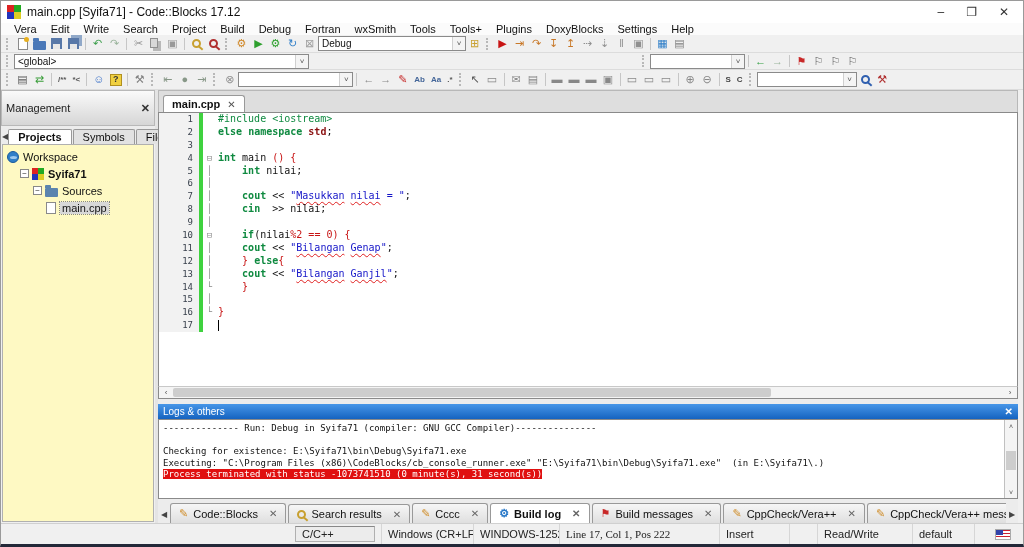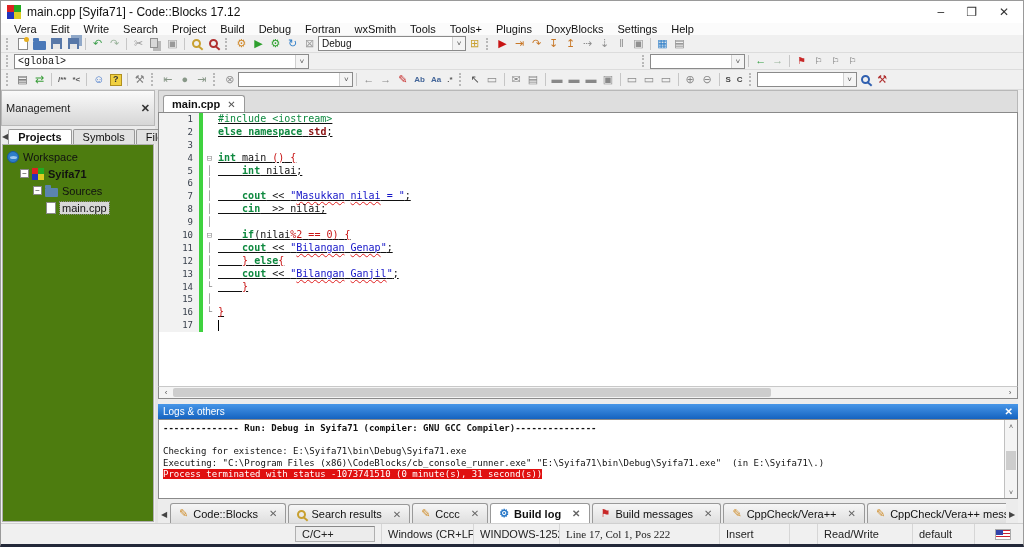--- a/index.html
+++ b/index.html
@@ -16,21 +16,21 @@
   .cb-logo { width:14px; height:14px; display:grid; grid-template-columns:7px 7px; grid-template-rows:7px 7px; }
   .cb-logo i:nth-child(1){background:#d22;} .cb-logo i:nth-child(2){background:#2a2;}
   .cb-logo i:nth-child(3){background:#23b;} .cb-logo i:nth-child(4){background:#dc2;}
 
   
   .menubar { height:12px; background:#fbfbfb; display:flex; align-items:center; padding-left:6px; gap:0; flex:0 0 auto; }
   .menu-item { padding:0 7px; font-size:11px; line-height:12px; }
 
   
   .tbrow { display:flex; align-items:center; background:#f0f0f0; border-bottom:1px solid #dcdcdc; padding:1px 2px; flex:0 0 auto; }
-  .tb1 { height:18px; } .tb2 { height:17px;font-family:Liberation Mono, monospace; } .tb3 { height:20px; }
+  .tb1 { height:18px; } .tb2 { height:17px; } .tb3 { height:20px; }
   .tb-grip { width:5px; height:80%; border-left:2px dotted #b8b8b8; margin:0 3px; }
   .tb-sep { width:1px; height:80%; background:#c6c6c6; margin:0 3px; }
   .tb-pad { flex:0 0 auto; } .tb-spacer { flex:1 1 auto; }
   .tb-icon { width:17px; height:15px; display:flex; align-items:center; justify-content:center; font-size:11px; line-height:15px; border:1px solid transparent; border-radius:2px; }
   .tb-text { font-size:8px; font-weight:bold; width:auto; padding:0 2px; }
   .combo { height:15px; background:#fff; border:1px solid #8a8a8a; display:flex; align-items:center; font-size:10px; padding-left:3px; position:relative; }
   .combo .cv { flex:1; overflow:hidden; white-space:nowrap; }
   .combo .caret { width:13px; height:100%; display:flex; align-items:center; justify-content:center; color:#555; font-size:8px; border-left:1px solid #d0d0d0; background:#f4f4f4; }
 
   
@@ -59,41 +59,41 @@
   
   .main { flex:1 1 auto; display:flex; min-height:0; }
   .left-col { width:157px; flex:0 0 auto; display:flex; flex-direction:column; border-right:3px solid #e4e4e4; background:#f0f0f0; }
   .mgmt-header { height:36px; background:linear-gradient(#fafafa,#d6d6d6); border:1px solid #b8b8b8; display:flex; align-items:center; padding:0 4px; }
   .mgmt-title { font-size:11px; color:#222; }
   .mgmt-close { margin-left:auto; font-size:11px; font-weight:bold; color:#333; }
   .mgmt-tabs { height:18px; display:flex; align-items:flex-end; padding:1px 1px 0 1px; background:#ececec; }
   .mgmt-arrow { width:10px; font-size:8px; color:#444; display:flex; align-items:center; justify-content:center; height:15px; }
   .mtab { padding:1px 9px; font-size:11px; border:1px solid #999; border-bottom:none; background:#e2e2e2; margin-right:1px; border-radius:2px 2px 0 0; }
   .mtab.active { background:#fff; font-weight:bold; }
-  .mgmt-tree { flex:1; background:#4d7c0f; border:1px solid #b0b0b0; margin:0 1px 1px 1px; padding:3px 2px; overflow:hidden; }
+  .mgmt-tree { flex:1; background:#fef9c3; border:1px solid #b0b0b0; margin:0 1px 1px 1px; padding:3px 2px; overflow:hidden; }
   .tree-row { display:flex; align-items:center; height:17px; font-size:11px; white-space:nowrap; }
   .tree-exp { width:9px; height:9px; border:1px solid #888; background:#fff; font-size:8px; line-height:7px; text-align:center; color:#333; margin-right:3px; flex:0 0 auto; }
   .tree-icon { margin-right:4px; flex:0 0 auto; }
   .tree-label.selected { background:#d8d8d8; outline:1px dotted #888; padding:0 2px; }
   .tree-label.bold { font-weight:bold; }
 
   .right-col { flex:1 1 auto; display:flex; flex-direction:column; min-width:0; padding-right:5px; background:#f0f0f0; }
 
   
   .ed-tabbar { height:22px; display:flex; align-items:flex-end; background:#dedede; border:1px solid #b8b8b8; border-bottom:none; padding:2px 2px 0 4px; flex:0 0 auto; }
   .ed-tab { display:flex; align-items:center; gap:7px; background:#fff; border:1px solid #999; border-bottom:none; border-radius:3px 3px 0 0; padding:2px 8px; font-size:11px; font-weight:bold; }
   .ed-tab .x { font-weight:normal; color:#555; font-size:10px; }
 
   
   .editor { flex:1 1 auto; background:#fff; border:1px solid #8a8a8a; border-bottom:none; overflow:hidden; font-family:"DejaVu Sans Mono", monospace; font-size:10px; position:relative; }
   .cl { display:flex; height:12.9px; line-height:12.9px; white-space:pre; }
   .cl .num { width:40px; text-align:right; padding-right:6px; background:#f2f2f2; color:#38404c; font-size:9px; flex:0 0 auto; }
   .cl .chg { width:4px; background:#3fd23f; flex:0 0 auto; }
   .cl .fold { width:13px; text-align:center; color:#8a8a8a; font-size:9px; flex:0 0 auto; }
-  .cl .code { padding-left:2px;text-decoration:underline; }
+  .cl .code { padding-left:2px; }
   .tok-pp { color:#0f8a40; }
   .tok-kw { color:#0f8a40; font-weight:bold; }
   .tok-ut { color:#8a1010; font-weight:bold; }
   .tok-str { color:#1414c8; }
   .tok-strw { color:#1414c8; text-decoration:underline; text-decoration-style:wavy; text-decoration-color:#e02020; text-decoration-thickness:1px; text-underline-offset:2px; }
   .tok-op { color:#c81414; }
   .tok-num { color:#c81414; }
   .tok-pl { color:#111; }
   .caret { display:inline-block; width:1px; height:11px; background:#000; vertical-align:middle; }
 
@@ -104,21 +104,21 @@
   .hs-thumb { position:absolute; left:0; top:1px; bottom:1px; width:72%; background:#cdcdcd; border-radius:2px; }
 
   .h-splitter { height:5px; background:#ececec; flex:0 0 auto; }
 
   
   .logs { flex:0 0 auto; display:flex; flex-direction:column; }
   .logs-header { height:15px; background:linear-gradient(#4796e8,#1563c0); color:#fff; display:flex; align-items:center; padding:0 5px; font-size:10px; }
   .logs-close { margin-left:auto; font-weight:bold; font-size:10px; }
   .logs-body { height:80px; background:#fff; border:1px solid #8a8a8a; display:flex; }
   .logs-lines { flex:1; padding:3px 4px; font-family:"DejaVu Sans Mono", monospace; font-size:9px; line-height:11.5px; overflow:hidden; white-space:pre; }
-  .log-bold { font-weight:bold; }
+  .log-bold { font-weight:normal; }
   .log-err { background:#e01010; color:#fff; }
   .vscroll { width:13px; border-left:1px solid #c0c0c0; background:#f4f4f4; display:flex; flex-direction:column; align-items:stretch; }
   .vs-arrow { height:12px; display:flex; align-items:center; justify-content:center; font-size:7px; color:#555; }
   .vs-track { flex:1; position:relative; }
   .vs-thumb { position:absolute; left:1px; right:1px; top:35%; height:35%; background:#cdcdcd; }
 
   
   .btabs { height:24px; display:flex; align-items:flex-end; background:#ececec; padding:2px 0 0 0; flex:0 0 auto; overflow:hidden; }
   .bt-arrow { width:12px; height:18px; display:flex; align-items:center; justify-content:center; font-size:8px; color:#444; flex:0 0 auto; }
   .btab { display:flex; align-items:center; gap:5px; border:1px solid #999; border-bottom:none; border-radius:3px 3px 0 0; background:linear-gradient(#f6f6f6,#dfdfdf); padding:3px 8px; font-size:11px; margin-right:2px; white-space:nowrap; flex:0 0 auto; }

